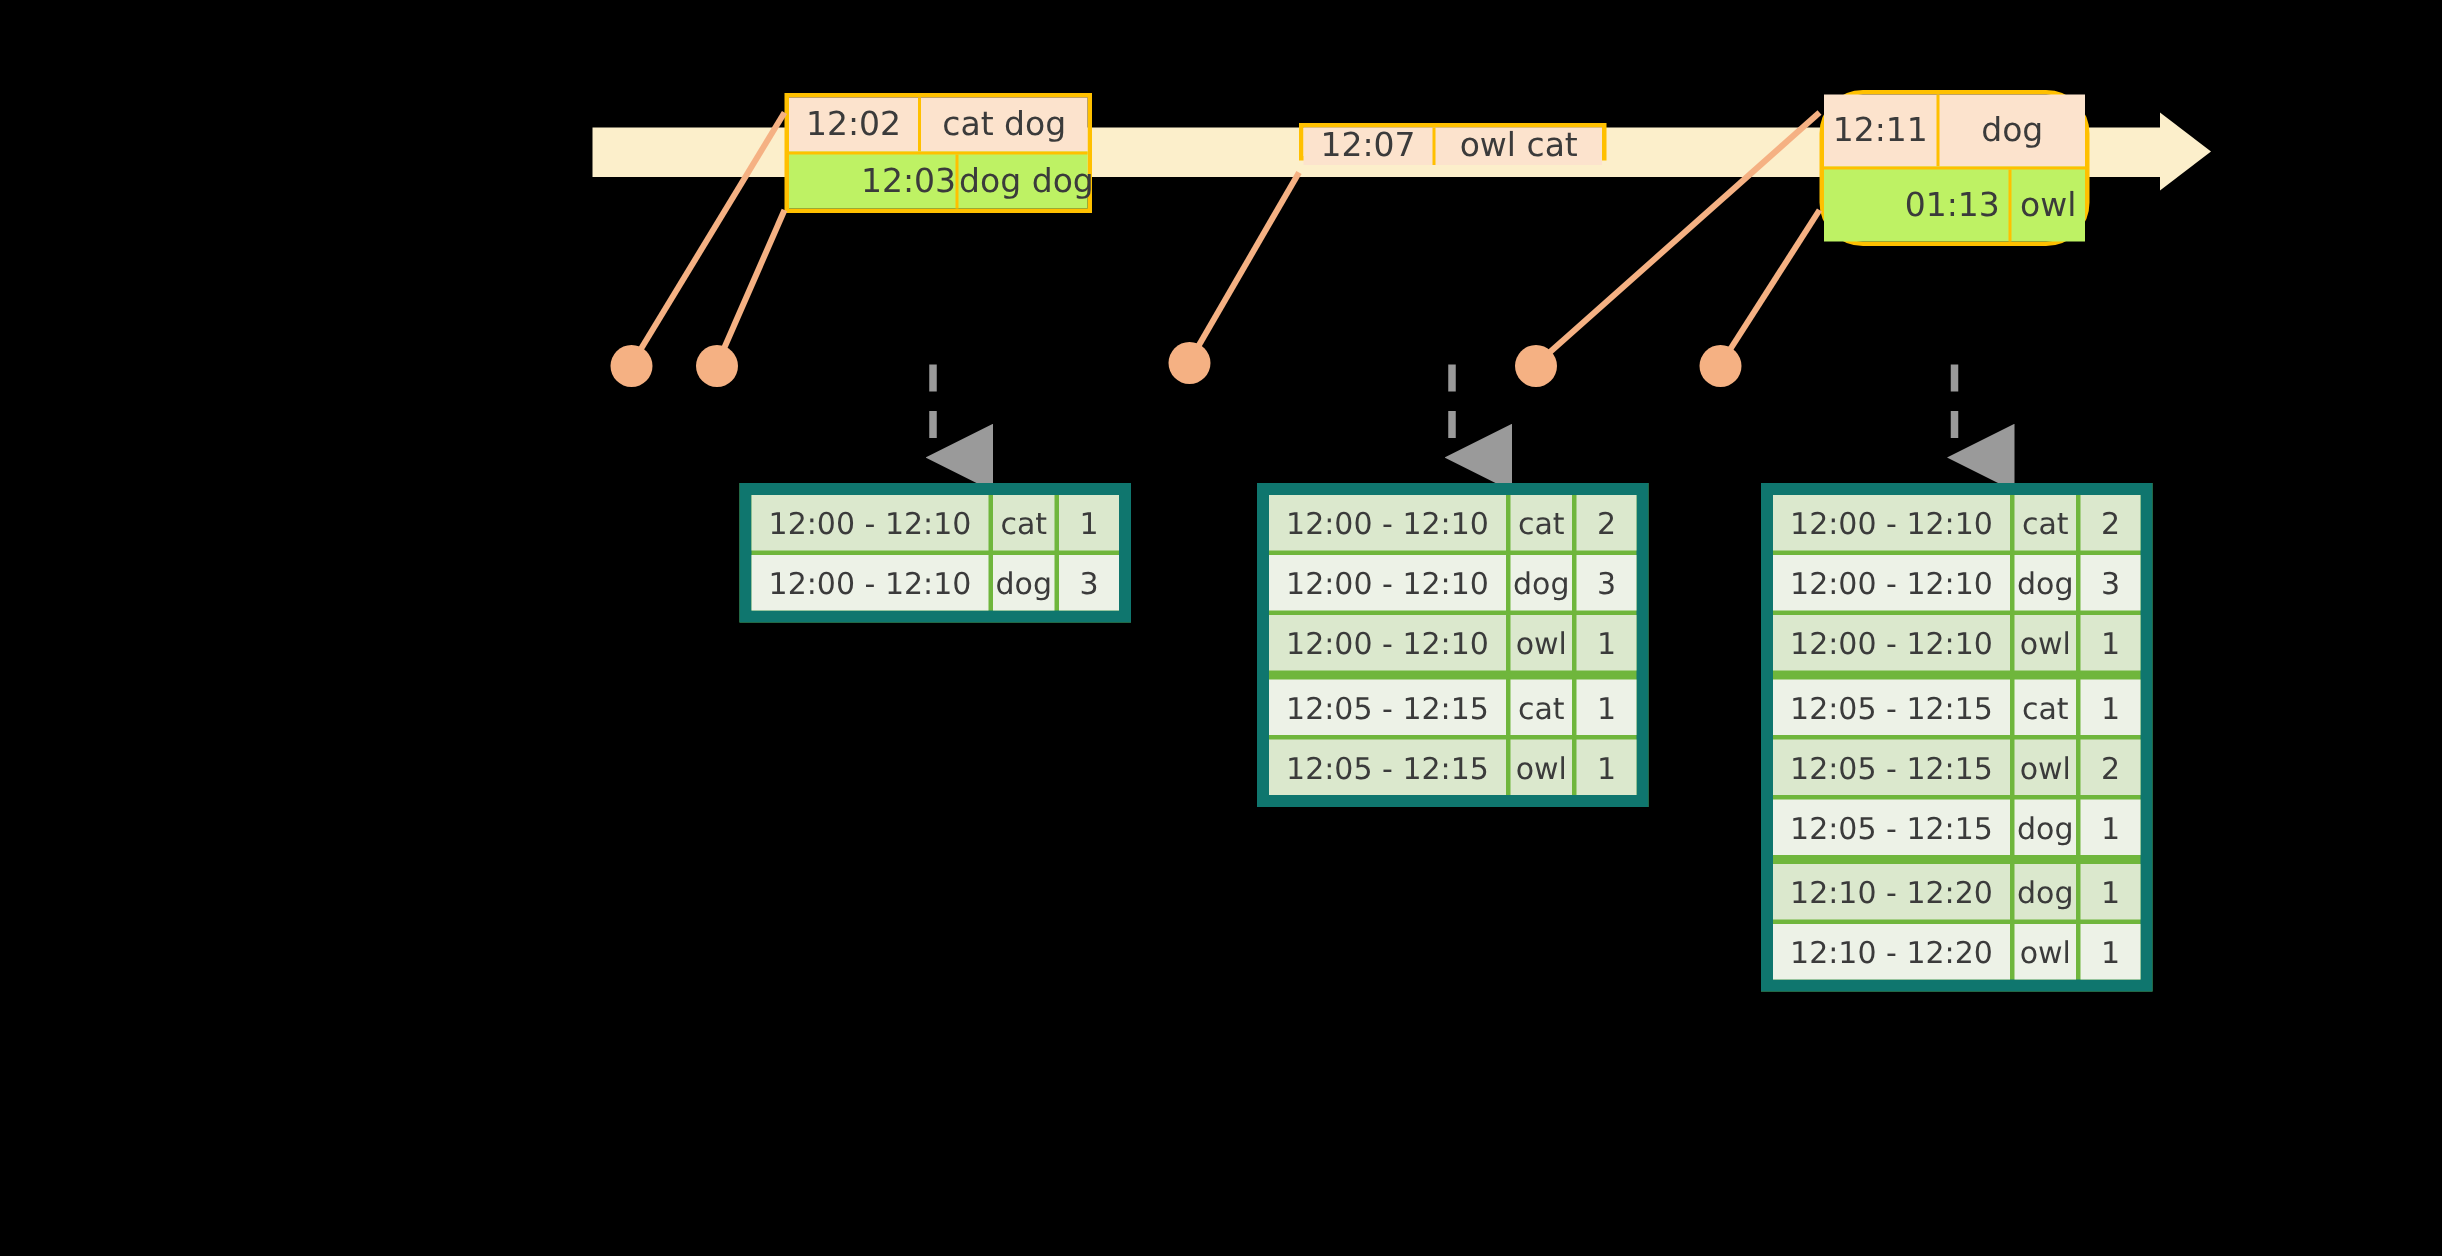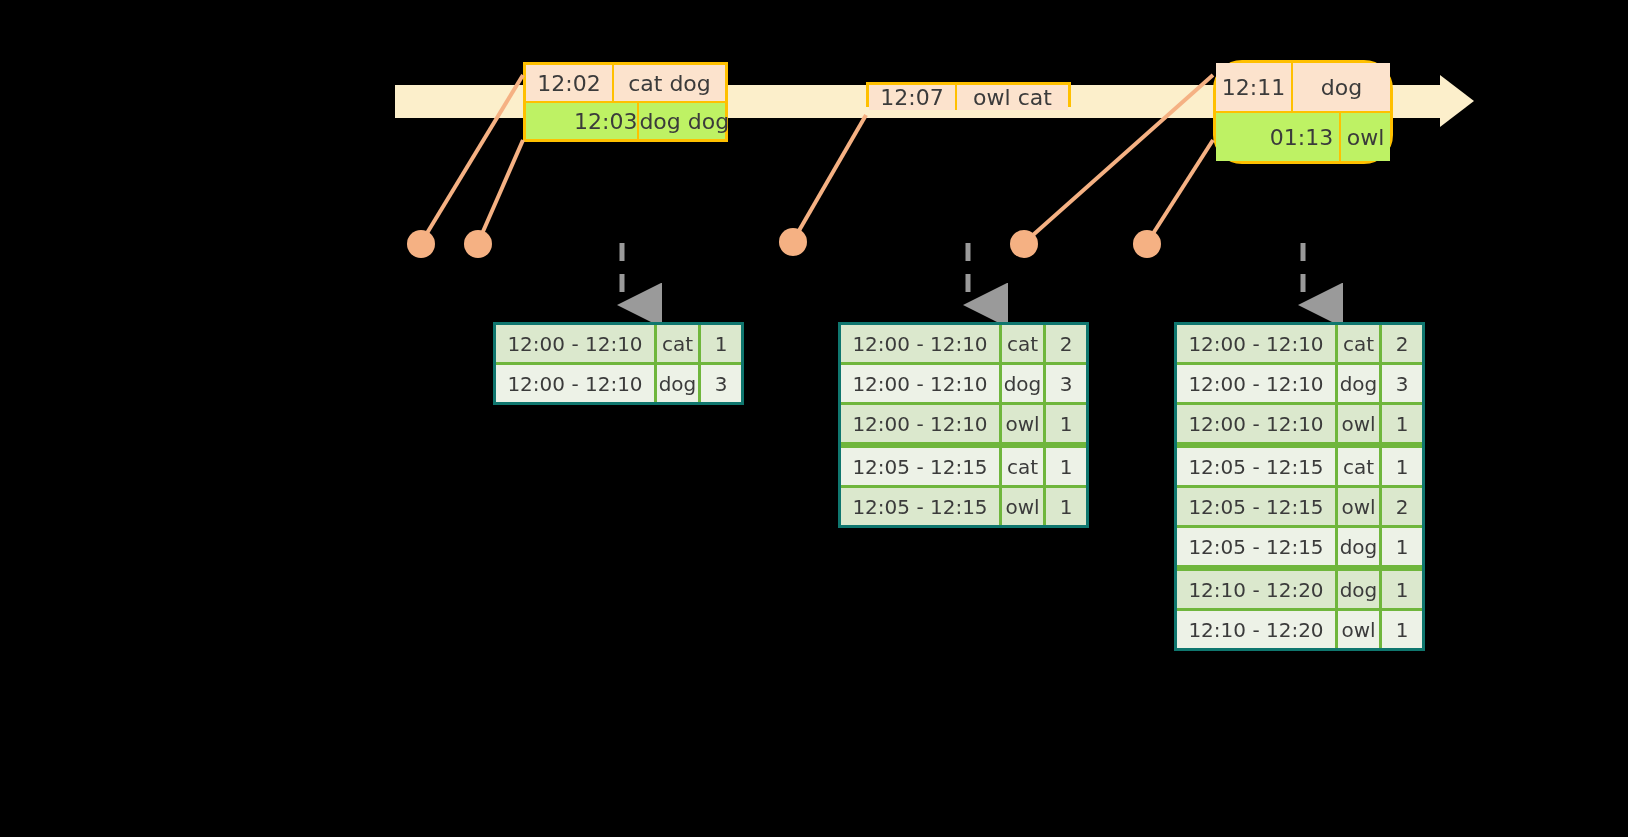--- a/index.html
+++ b/index.html
@@ -37,21 +37,21 @@
     box-sizing:border-box;display:flex;align-items:center;justify-content:center;
     border-right:2px solid #FFC000;font-size:22px;color:#3b3b3b;white-space:nowrap;
   }
   .event-payload{
     box-sizing:border-box;display:flex;align-items:center;justify-content:center;
     flex:1;font-size:22px;color:#3b3b3b;white-space:nowrap;
   }
 
   
   .result-table{
-    position:absolute;border:3px solid #0f766e;box-sizing:border-box;background:#6FB63C;
+    position:absolute;border:8px solid #0f766e;box-sizing:border-box;background:#6FB63C;
     display:flex;flex-direction:column;gap:3px;padding:0;
   }
   .res-row{display:flex;gap:3px;height:37px;}
   .res-row.shade-a .cell{background:#DBE8CD;}
   .res-row.shade-b .cell{background:#EDF2E7;}
   .res-row.group-end{margin-bottom:3px;}
   .cell{
     display:flex;align-items:center;justify-content:center;
     font-size:20px;color:#3b3b3b;white-space:nowrap;box-sizing:border-box;
   }

